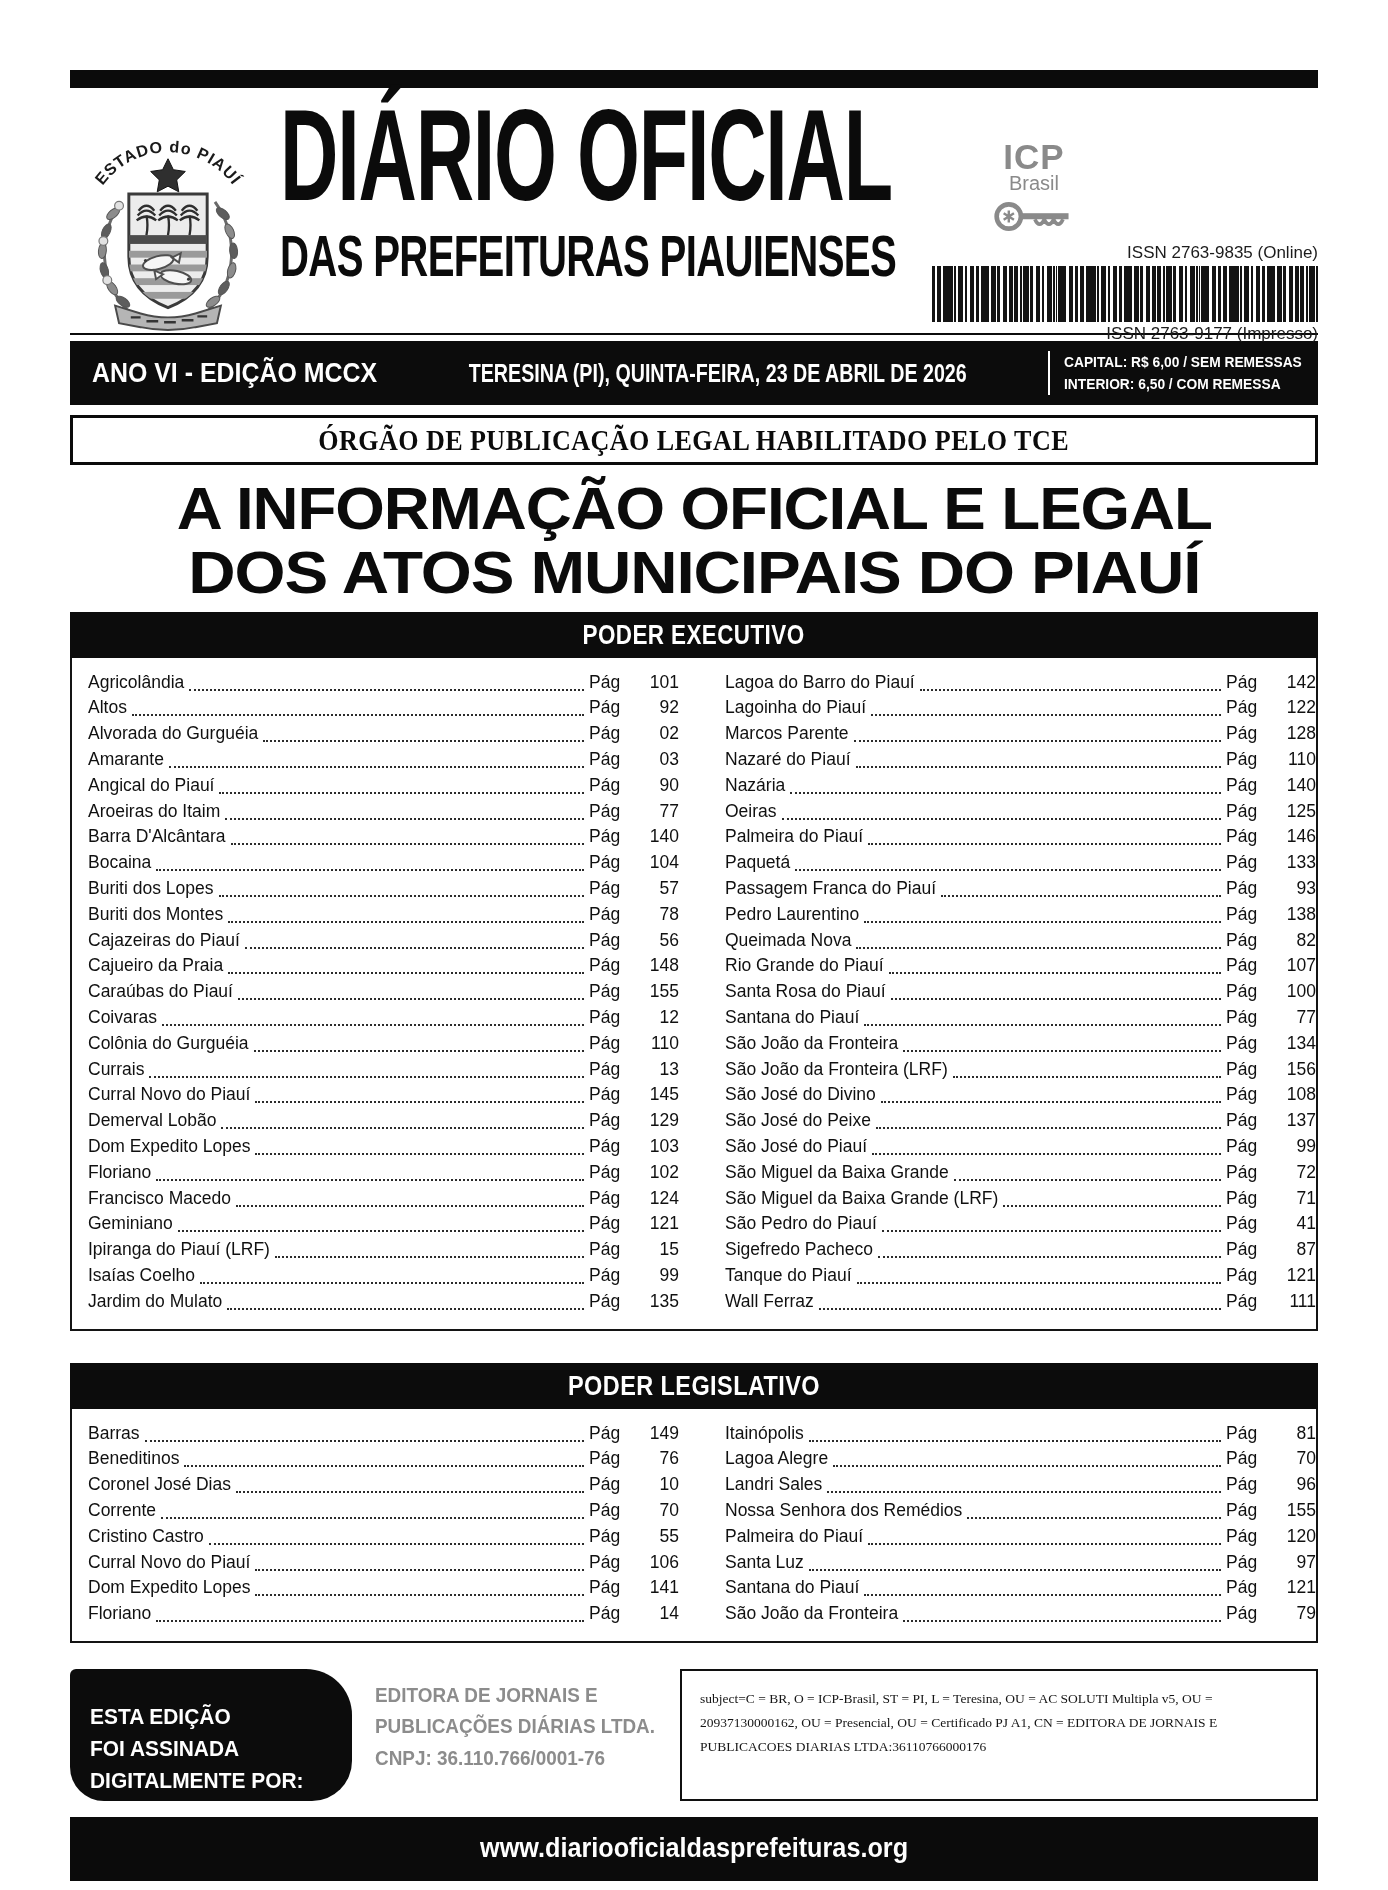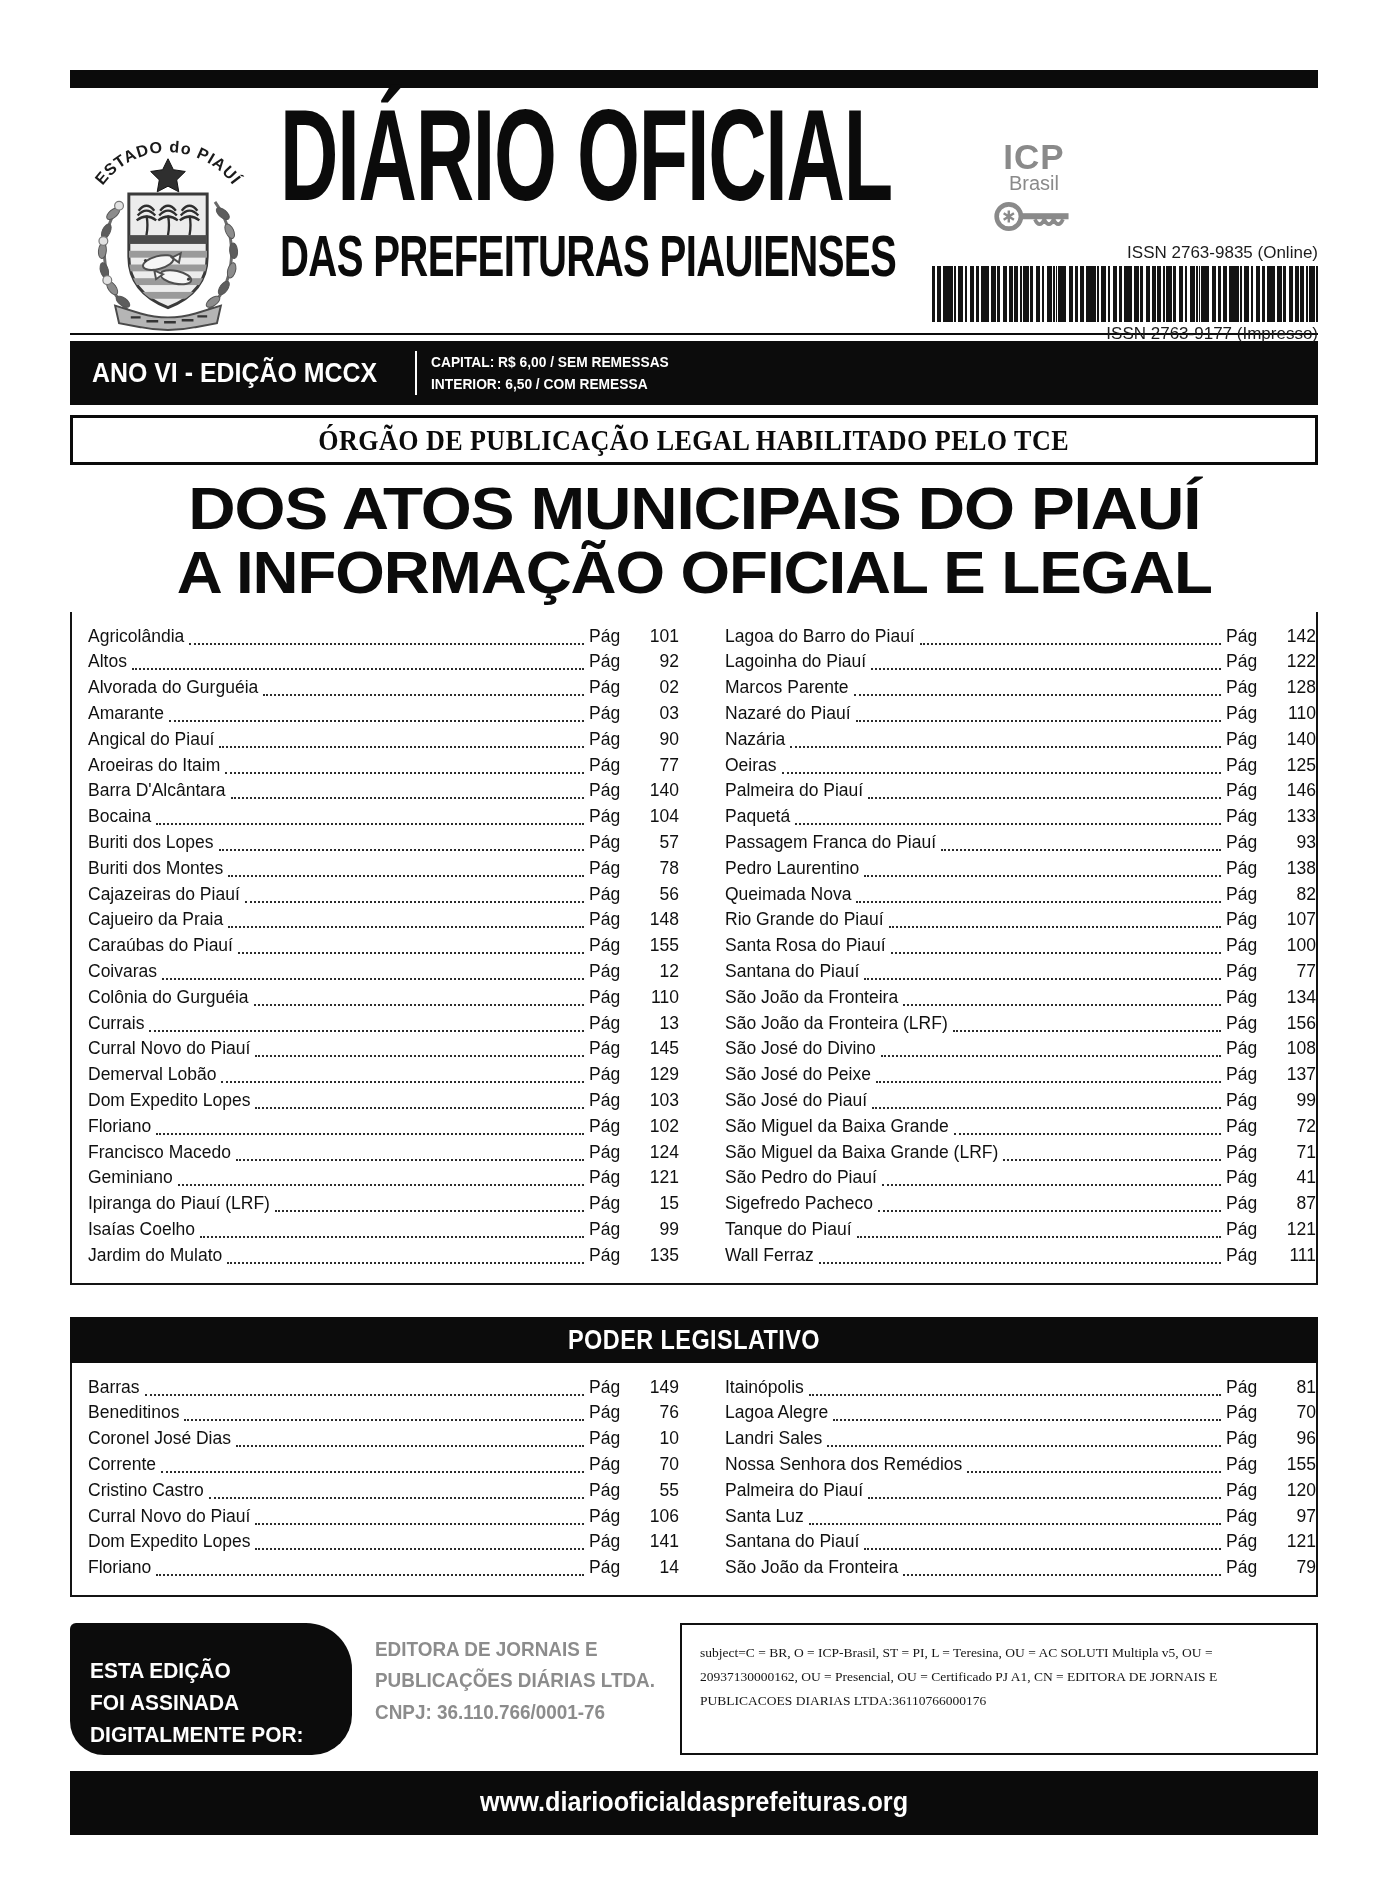--- a/index.html
+++ b/index.html
@@ -167,37 +167,43 @@
       <div class="issn-line">ISSN 2763-9835 (Online)</div>
       <div class="barcode"></div>
       <div class="issn-line">ISSN 2763-9177 (Impresso)</div>
     </div>
   </header>
 
   <div class="mast-rule"></div>
 
   <div class="edition-bar">
     <span class="ed-left" style="transform: scaleX(0.922283);">ANO VI - EDIÇÃO MCCX</span>
+    <div class="ed-center">
+      <span class="ed-date" style="transform: scaleX(0.786186);">TERESINA (PI), QUINTA-FEIRA, 23 DE ABRIL DE 2026</span>
+    </div>
     <div class="ed-divider"></div>
     <div class="ed-price">
       <div>CAPITAL: R$ 6,00 / SEM REMESSAS</div>
       <div>INTERIOR: 6,50 / COM REMESSA</div>
     </div>
   </div>
 
   <div class="tce-box">
     <span style="transform: scaleX(0.898968);">ÓRGÃO DE PUBLICAÇÃO LEGAL HABILITADO PELO TCE</span>
   </div>
 
   <div class="headline">
+    <div><span class="hl-line" style="transform: scaleX(1.07971);">A INFORMAÇÃO OFICIAL E LEGAL</span></div>
     <div><span class="hl-line" style="transform: scaleX(1.11132);">DOS ATOS MUNICIPAIS DO PIAUÍ</span></div>
-    <div><span class="hl-line" style="transform: scaleX(1.07971);">A INFORMAÇÃO OFICIAL E LEGAL</span></div>
   </div>
 
   <section class="index-section">
+    <div class="sec-bar">
+      <span style="transform: scaleX(0.831315);">PODER EXECUTIVO</span>
+    </div>
     <div class="sec-body">
       <div class="idx-col">
           <div class="idx-row">
             <span class="idx-name">Agricolândia</span>
             <span class="idx-dots"></span>
             <span class="idx-pag">Pág</span>
             <span class="idx-num">101</span>
           </div>
           <div class="idx-row">
             <span class="idx-name">Altos</span>

